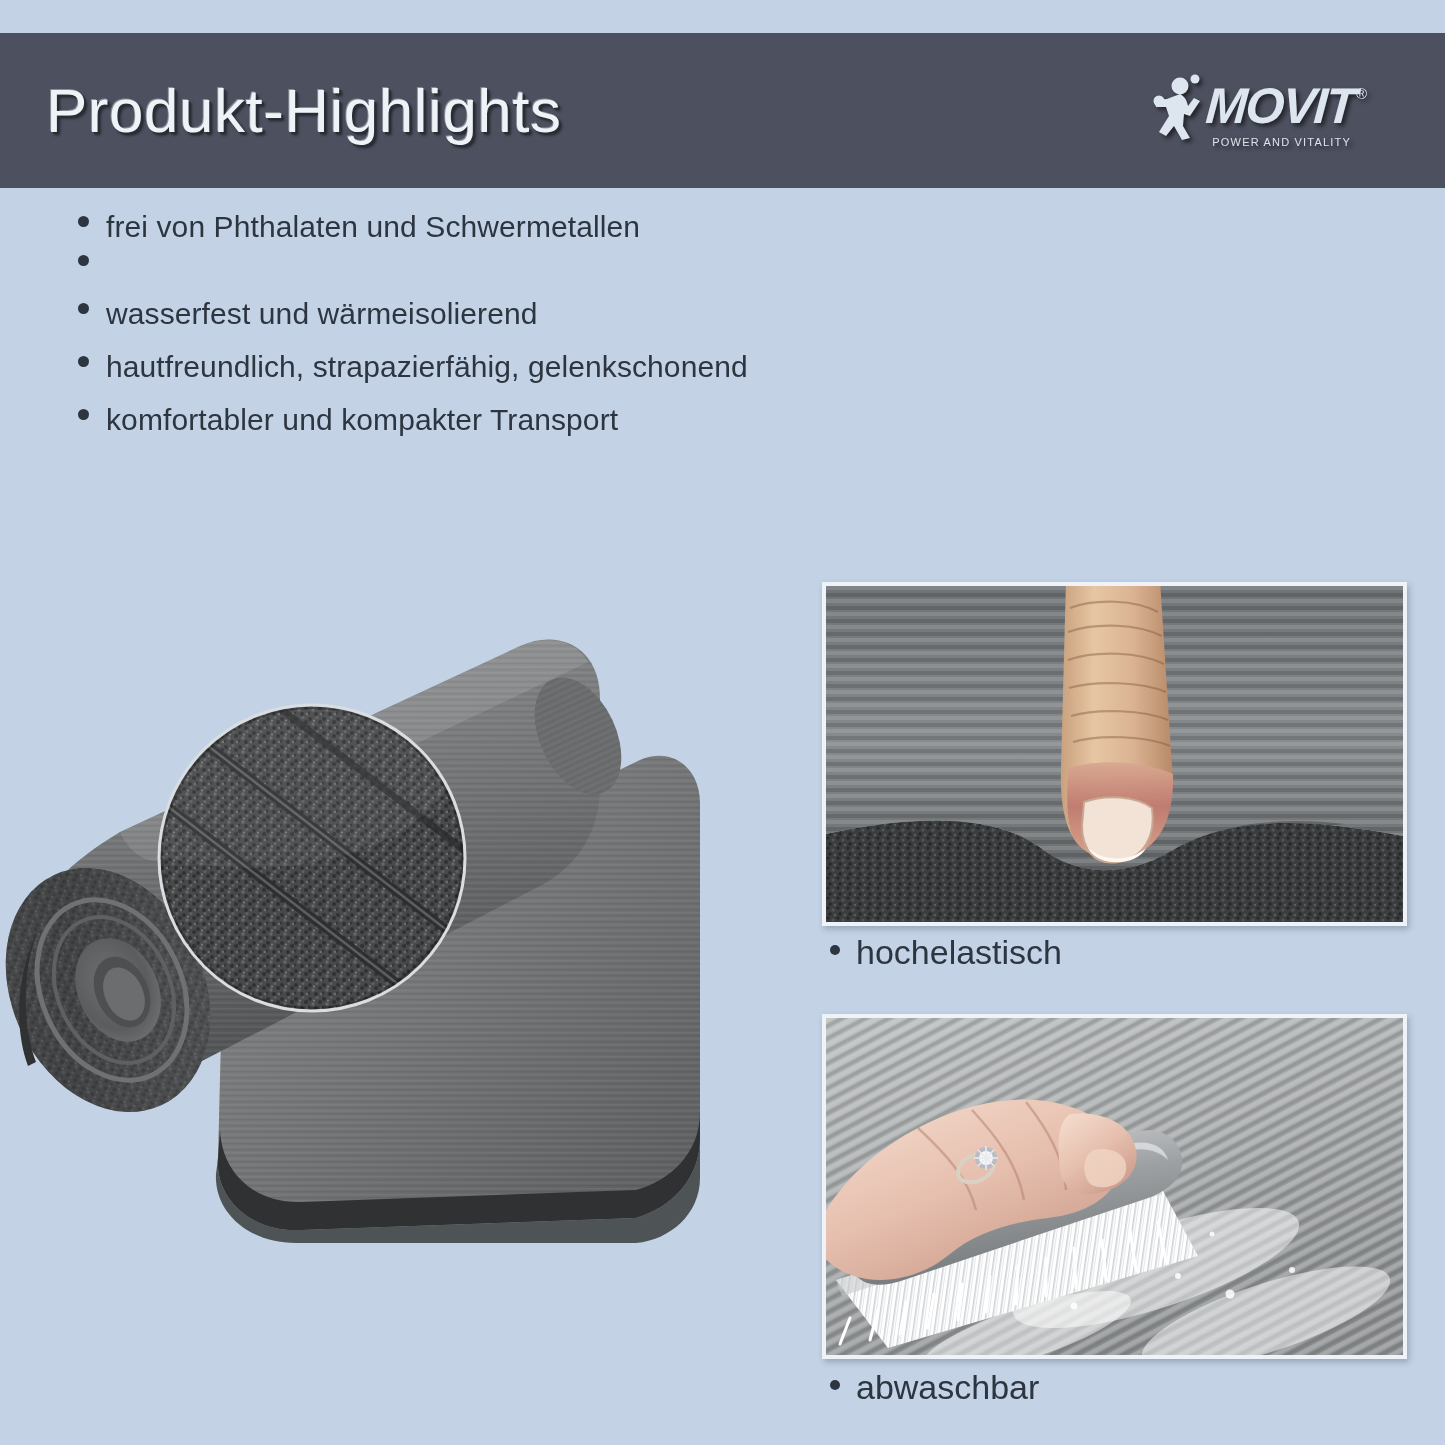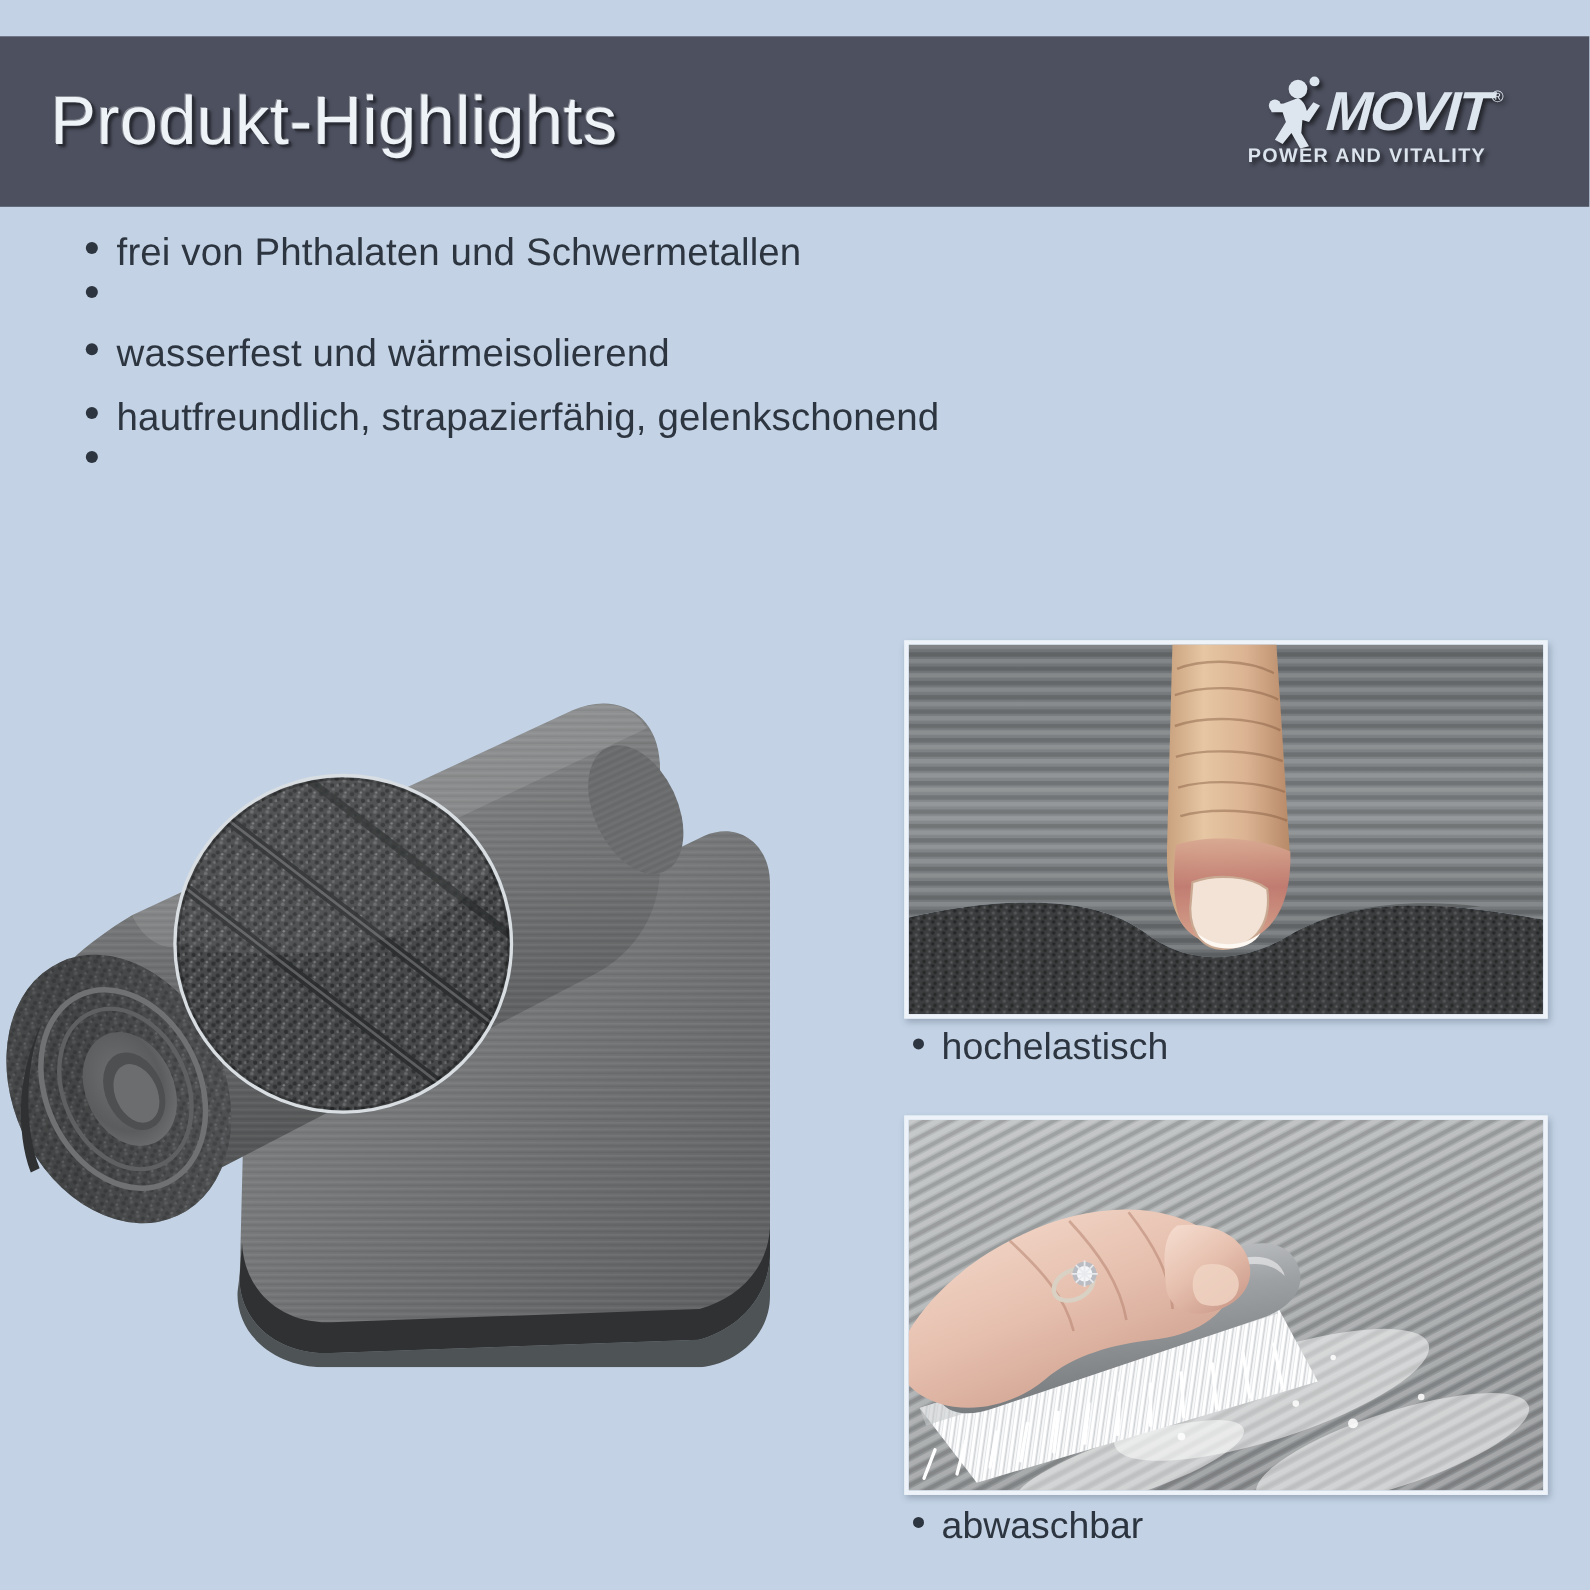--- a/index.html
+++ b/index.html
@@ -73,39 +73,39 @@
     line-height: 0.95;
     transform: skewX(-4deg);
   }
   .logo-reg {
     font-size: 15px;
     color: #dde5ee;
     margin-top: 2px;
     margin-left: 2px;
   }
   .logo-tagline {
-    font-size: 18px;
+    font-size: 11px;
     letter-spacing: 1.2px;
     color: #dbe3ec;
     margin-top: -4px;
     margin-right: 16px;
-    font-weight: 700;
+    font-weight: 400;
   }
 
   
   .feature-list {
     position: absolute;
     left: 78px;
     top: 212px;
     width: 1000px;
   }
   .feature-item {
     display: flex;
     align-items: baseline;
-    font-size: 35px;
+    font-size: 30px;
     color: #2d3540;
     line-height: 1;
     margin-bottom: 23px;
     letter-spacing: 0.1px;
   }
   .bullet-dot {
     width: 11px;
     height: 11px;
     border-radius: 50%;
     background: #2d3540;
@@ -196,20 +196,21 @@
   <div class="feature-item">
     <span class="bullet-dot"></span>
     <span>wasserfest und wärmeisolierend</span>
   </div>
   <div class="feature-item">
     <span class="bullet-dot"></span>
     <span>hautfreundlich, strapazierfähig, gelenkschonend</span>
   </div>
   <div class="feature-item">
     <span class="bullet-dot"></span>
+    <span>komfortabler und kompakter Transport</span>
   </div>
 </div>
 
 <div class="mat-photo">
   <svg width="800" height="625" viewBox="0 0 800 625">
     <defs>
       <linearGradient id="rollTop" x1="0" y1="0" x2="0.25" y2="1">
         <stop offset="0%" stop-color="#8a8c8d"></stop>
         <stop offset="35%" stop-color="#7b7d7e"></stop>
         <stop offset="70%" stop-color="#646667"></stop>

